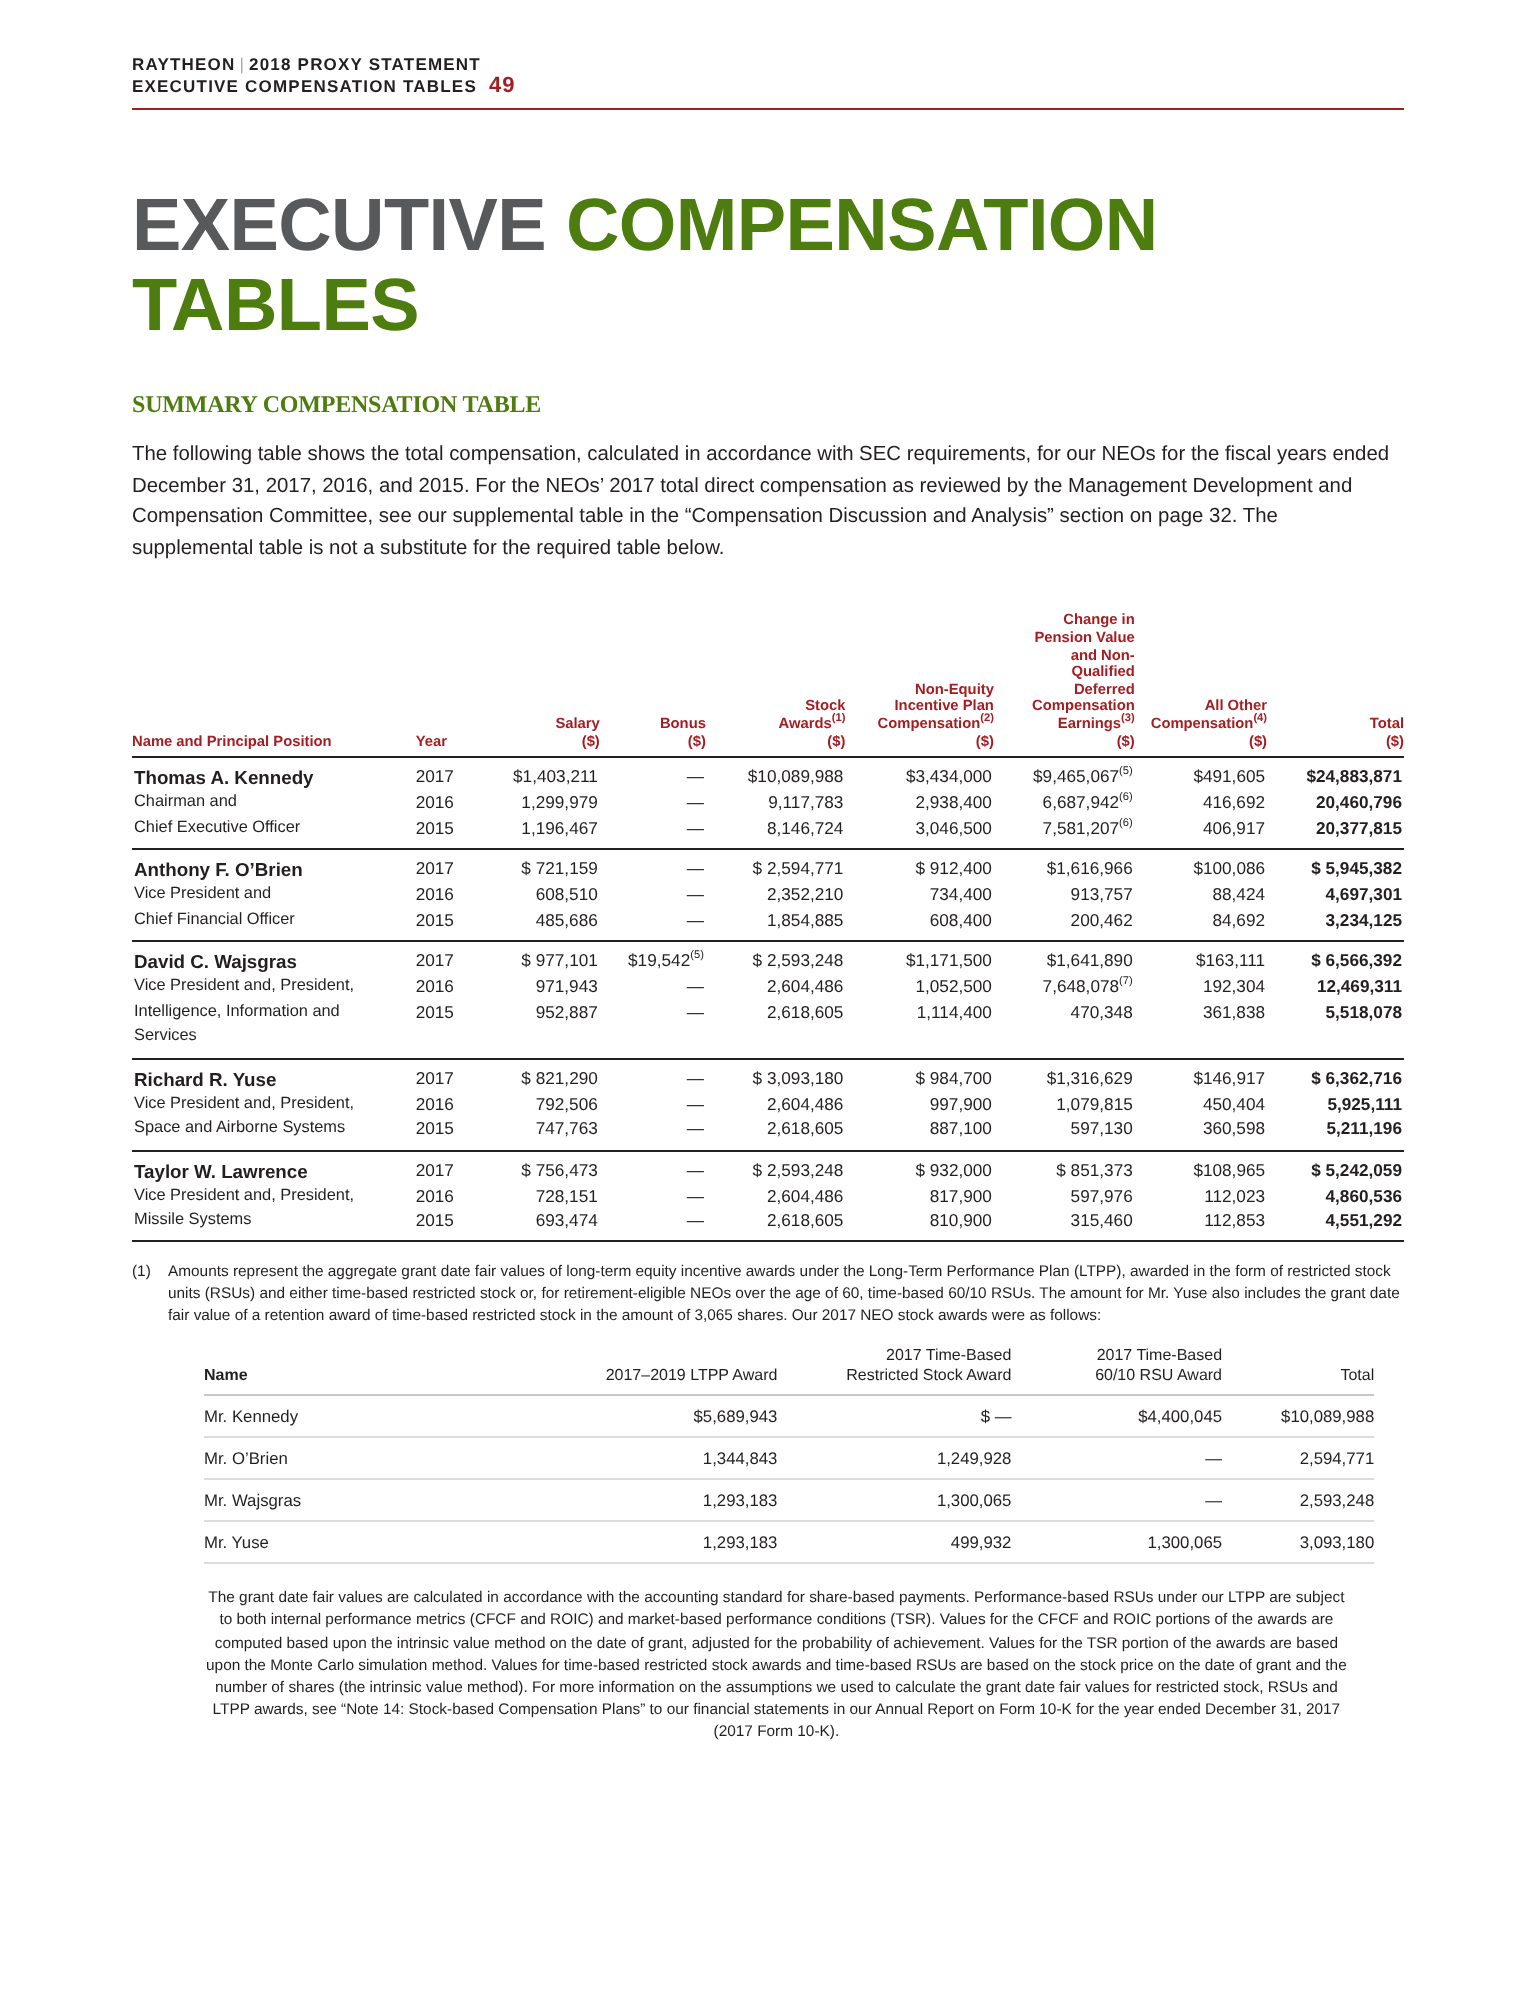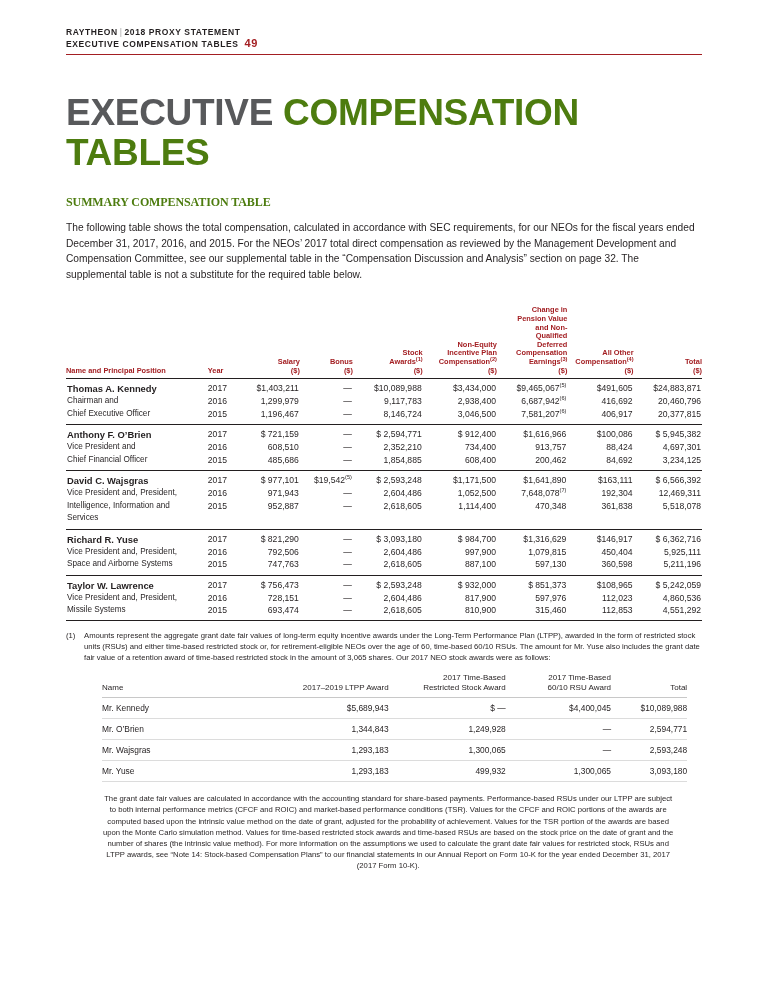--- a/index.html
+++ b/index.html
@@ -134,21 +134,21 @@
     white-space: nowrap;
     padding-left: 8px;
   }
   tr.first-row td {
     padding-top: 4px;
   }
   tr.grp-start td {
     border-top: 0.8px solid #231f20;
   }
   td.total {
-    font-weight: normal;
+    font-weight: bold;
   }
   .sup {
     font-size: 5.6px;
     vertical-align: super;
     line-height: 0;
   }
   
   .footnote {
     margin-top: 9px;
     font-size: 7.7px;
@@ -174,20 +174,21 @@
     font-size: 8px;
     font-weight: normal;
     color: #231f20;
     padding: 0 0 4px 0;
     text-align: right;
     vertical-align: bottom;
     line-height: 10px;
   }
   table.sub-table th.l {
     text-align: left;
+    font-weight: bold;
   }
   table.sub-table thead tr th {
     border-bottom: 0.7px solid #c8c8c8;
   }
   table.sub-table td {
     padding: 5px 0;
     text-align: right;
     border-bottom: 0.7px solid #dcdcdc;
     font-size: 8.4px;
     white-space: nowrap;

